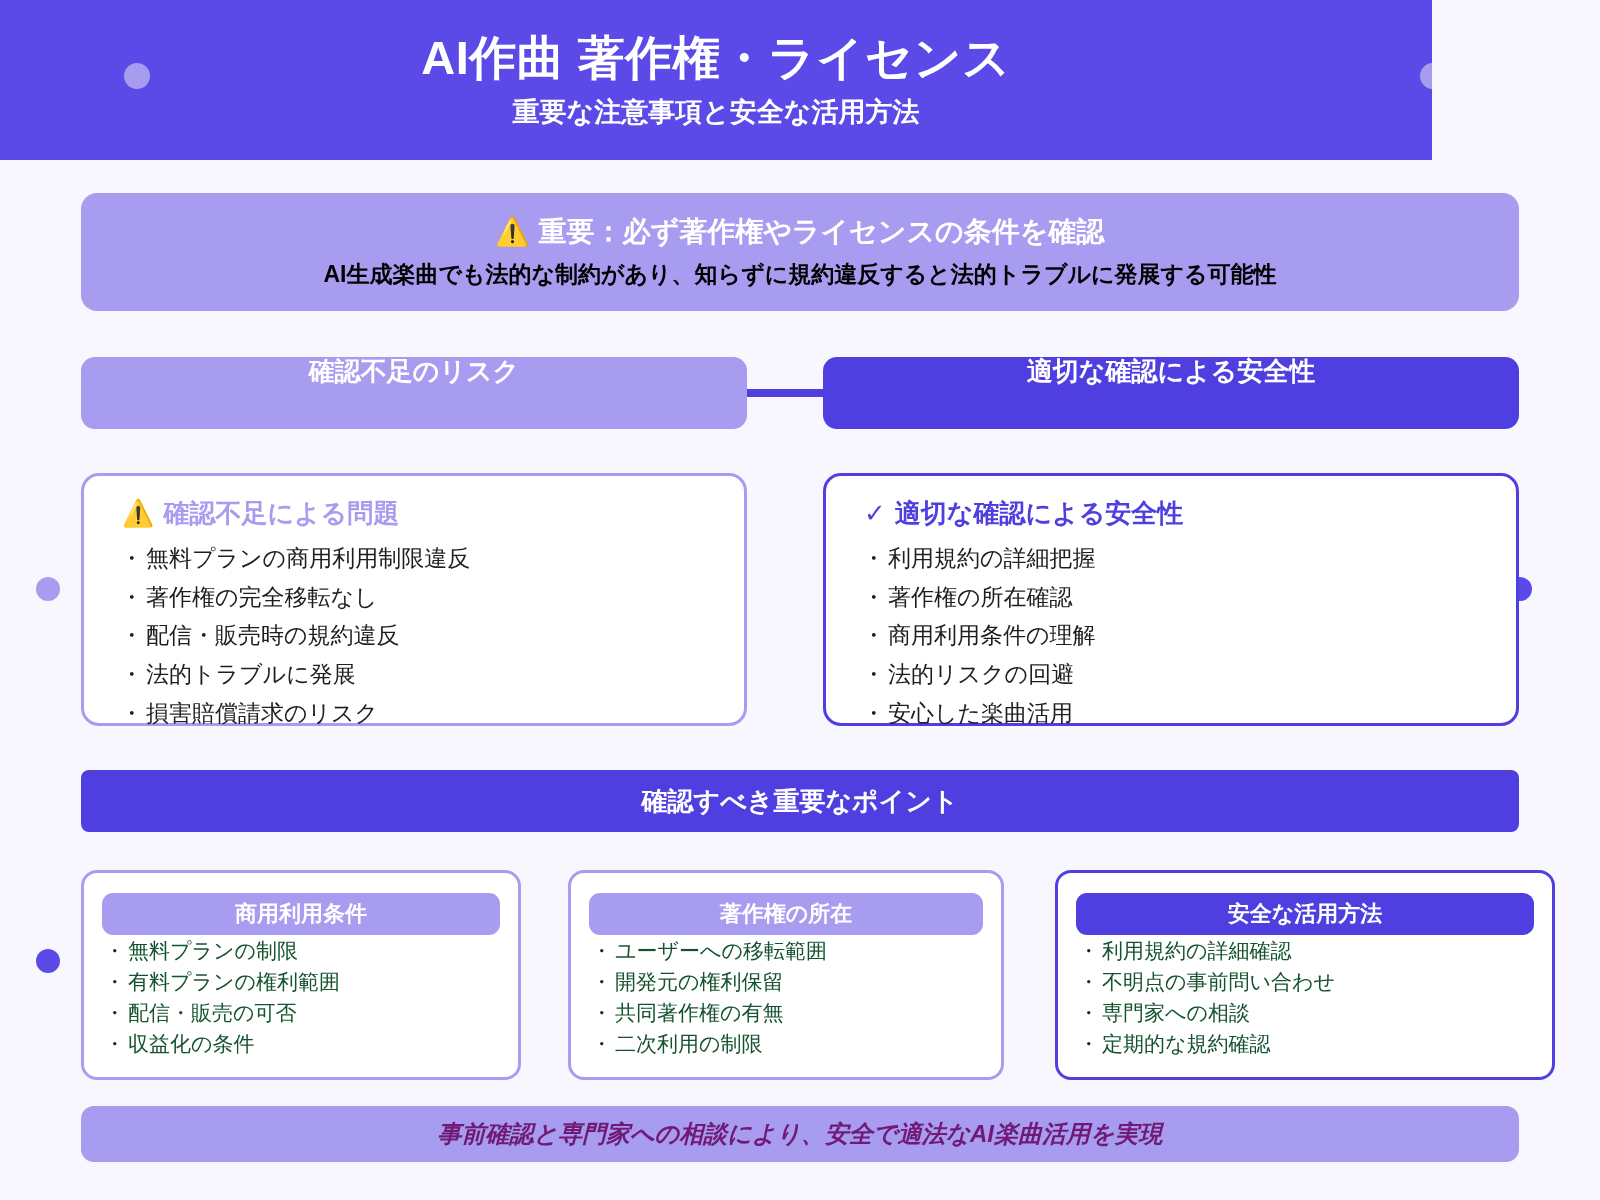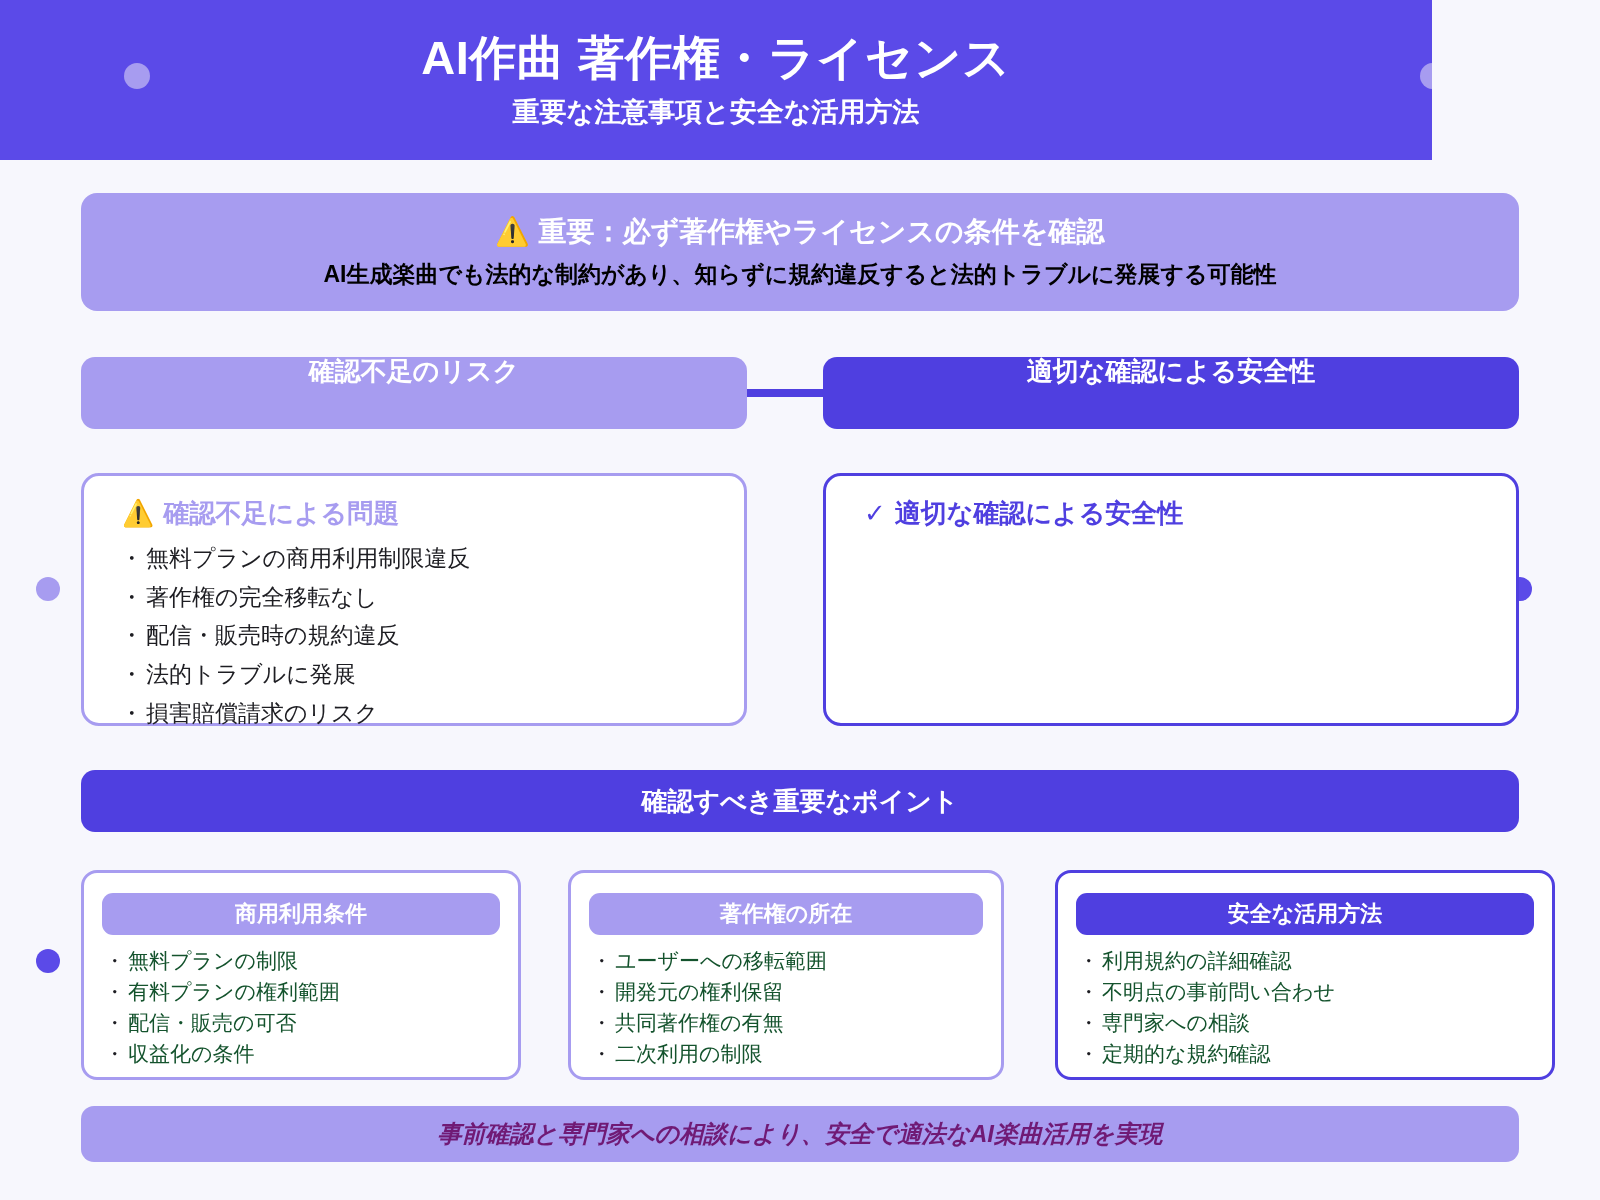--- a/index.html
+++ b/index.html
@@ -162,21 +162,21 @@
     left: 8px;
     color: #1d1d22;
   }
 
   
   .section-bar {
     position: absolute;
     left: 81px; top: 770px;
     width: 1438px; height: 62px;
     background: #4f3fe0;
-    border-radius: 14px;
+    border-radius: 8px;
     display: flex;
     align-items: center;
     justify-content: center;
   }
   .section-bar-label {
     color: #ffffff;
     font-size: 26px;
     font-weight: bold;
     line-height: 1.1;
   }
@@ -193,21 +193,20 @@
   .point-card.c1 { left: 81px;   width: 440px; border: 3px solid #a79cf0; }
   .point-card.c2 { left: 568px;  width: 436px; border: 3px solid #a79cf0; }
   .point-card.c3 { left: 1055px; width: 500px; border: 3px solid #4f3fe0; }
 
   .pill {
     height: 42px;
     border-radius: 11px;
     display: flex;
     align-items: center;
     justify-content: center;
-    margin-bottom: 10px;
   }
   .pill.lilac { background: #a79cf0; }
   .pill.deep  { background: #4f3fe0; }
   .pill-label {
     color: #ffffff;
     font-size: 22px;
     font-weight: bold;
     line-height: 1.1;
   }
   .point-list { list-style: none; }
@@ -287,20 +286,27 @@
     <li>法的トラブルに発展</li>
     <li>損害賠償請求のリスク</li>
   </ul>
 </div>
 
 <div class="main-card right">
   <div class="card-heading safe">
     <span class="check-glyph">✓</span>
     <span>適切な確認による安全性</span>
   </div>
+  <ul class="bullet-list">
+    <li>利用規約の詳細把握</li>
+    <li>著作権の所在確認</li>
+    <li>商用利用条件の理解</li>
+    <li>法的リスクの回避</li>
+    <li>安心した楽曲活用</li>
+  </ul>
 </div>
 
 <div class="section-bar">
   <span class="section-bar-label">確認すべき重要なポイント</span>
 </div>
 
 <div class="point-card c1">
   <div class="pill lilac">
     <span class="pill-label">商用利用条件</span>
   </div>

